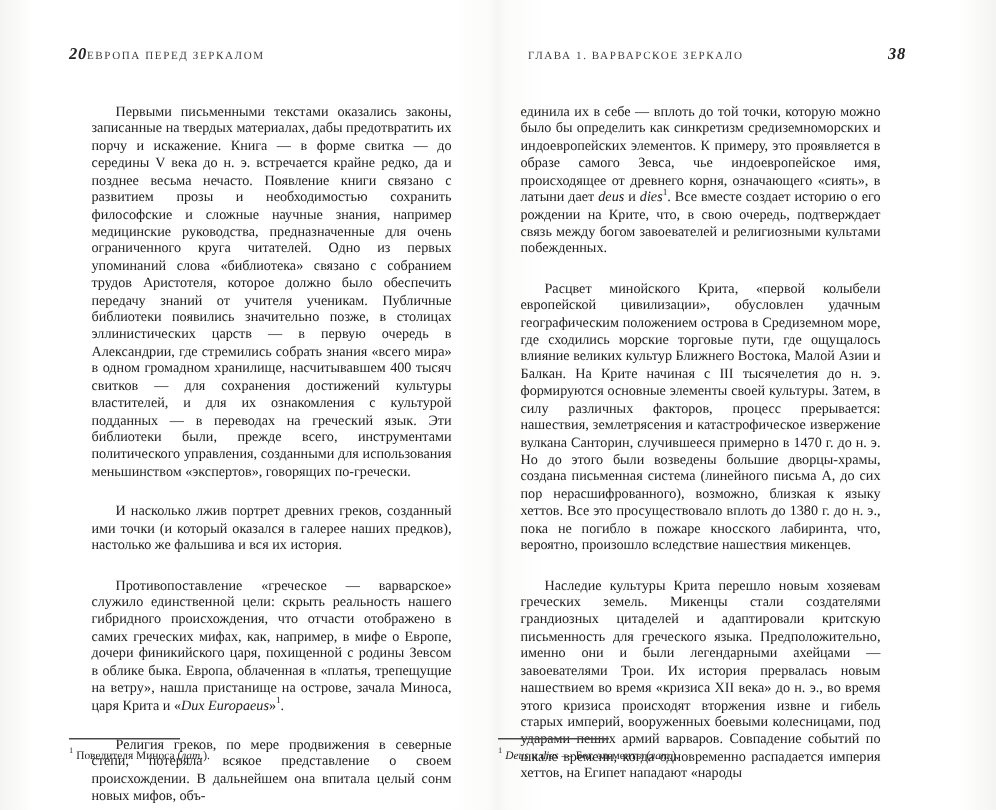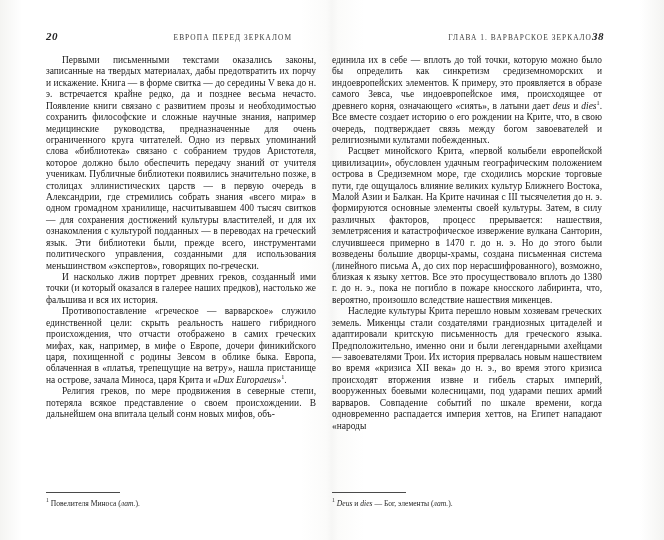--- a/index.html
+++ b/index.html
@@ -67,21 +67,21 @@
 
   .folio {
     font-size: 11px;
     font-weight: bold;
     font-style: italic;
     letter-spacing: 0.5px;
     color: #222;
   }
   .runtitle {
     flex: 1;
-    text-align: right;
+    text-align: left;
     text-transform: uppercase;
     font-size: 7.4px;
     letter-spacing: 1.05px;
     color: #3c3c3c;
     white-space: nowrap;
   }
   .page-left  .runtitle { padding-right: 16px; }
   .page-right .runtitle { padding-left: 16px; }
 
   
@@ -93,21 +93,21 @@
     line-height: 11.42px;
     text-align: justify;
     text-justify: inter-word;
     color: #202020;
     hyphens: manual;
   }
   .page-left  .column { left: 46px; }
   .page-right .column { left: 16px; }
 
   .column p {
-    margin: 0;
+    margin: 15px;
     text-indent: 16px;
   }
   .column p.cont {
     text-indent: 0;
   }
 
   em, .it { font-style: italic; }
   sup {
     font-size: 6.2px;
     vertical-align: super;

